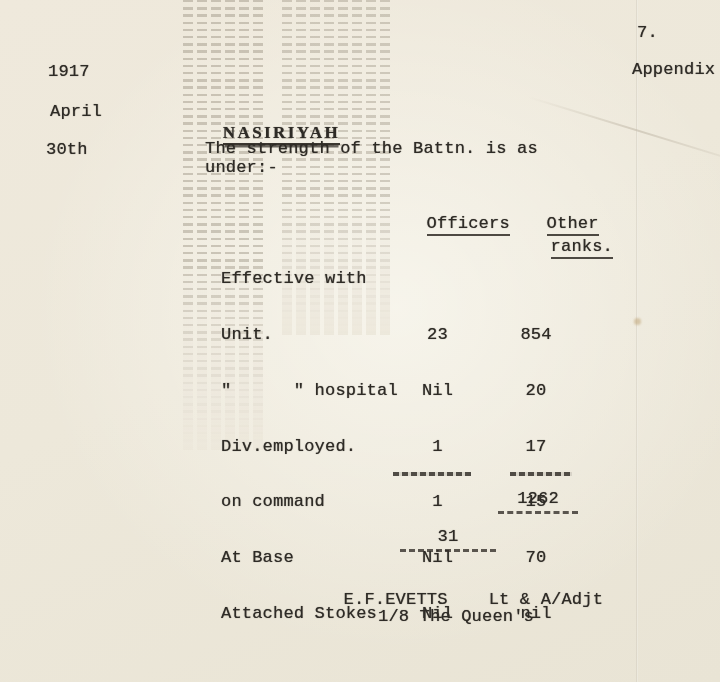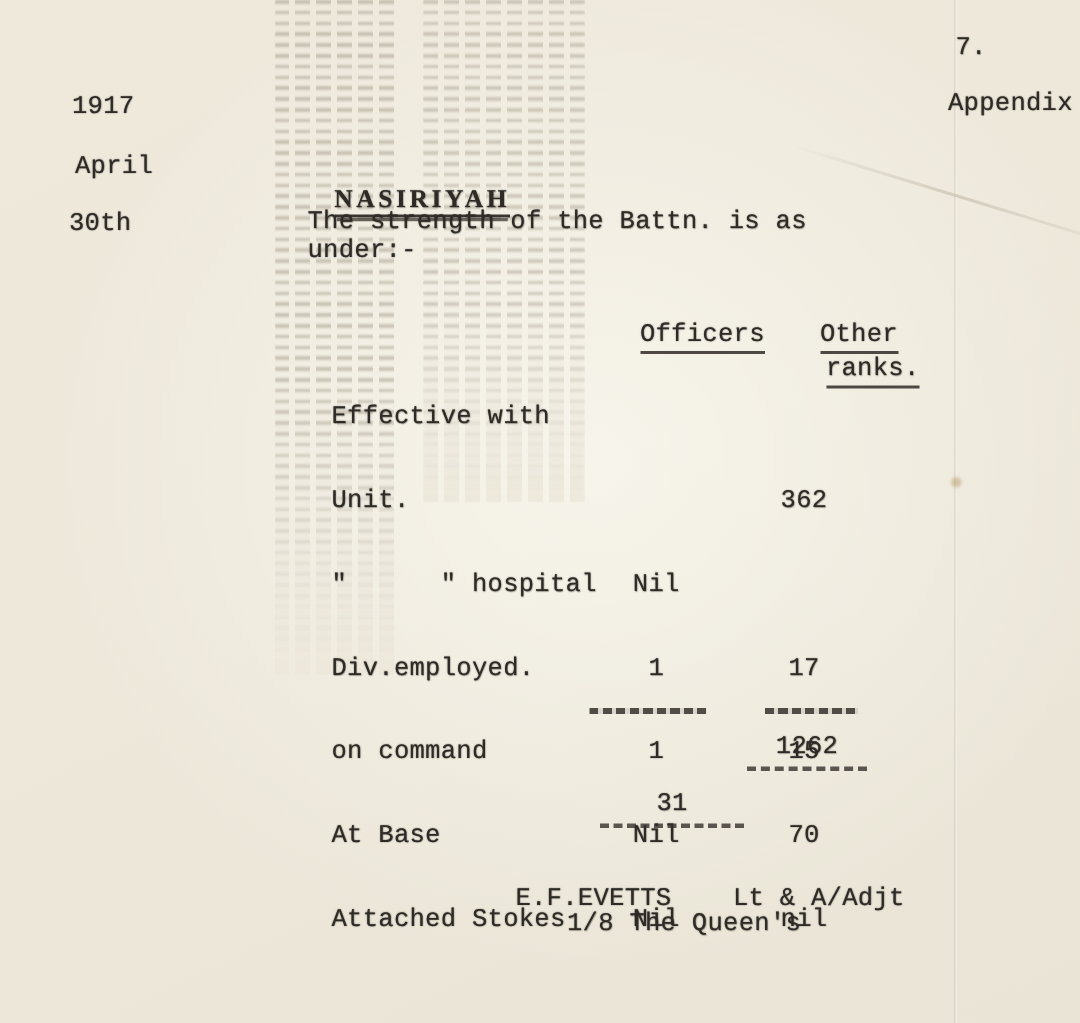--- a/index.html
+++ b/index.html
@@ -103,25 +103,27 @@
   </div>
 
   <div class="typed" style="left:205px;top:233px;width:400px;">
     <div class="trow">
       <span class="label">Effective with</span>
       <span class="off"></span>
       <span class="oth"></span>
     </div>
     <div class="trow">
       <span class="label">Unit.</span>
-      <span class="oth">362</span>
+      <span class="off">23</span>
+      <span class="oth">854</span>
     </div>
     <div class="trow">
       <span class="label">"      " hospital</span>
       <span class="off">Nil</span>
+      <span class="oth">20</span>
     </div>
     <div class="trow">
       <span class="label">Div.employed.</span>
       <span class="off">1</span>
       <span class="oth">17</span>
     </div>
     <div class="trow">
       <span class="label">on command</span>
       <span class="off">1</span>
       <span class="oth">15</span>

